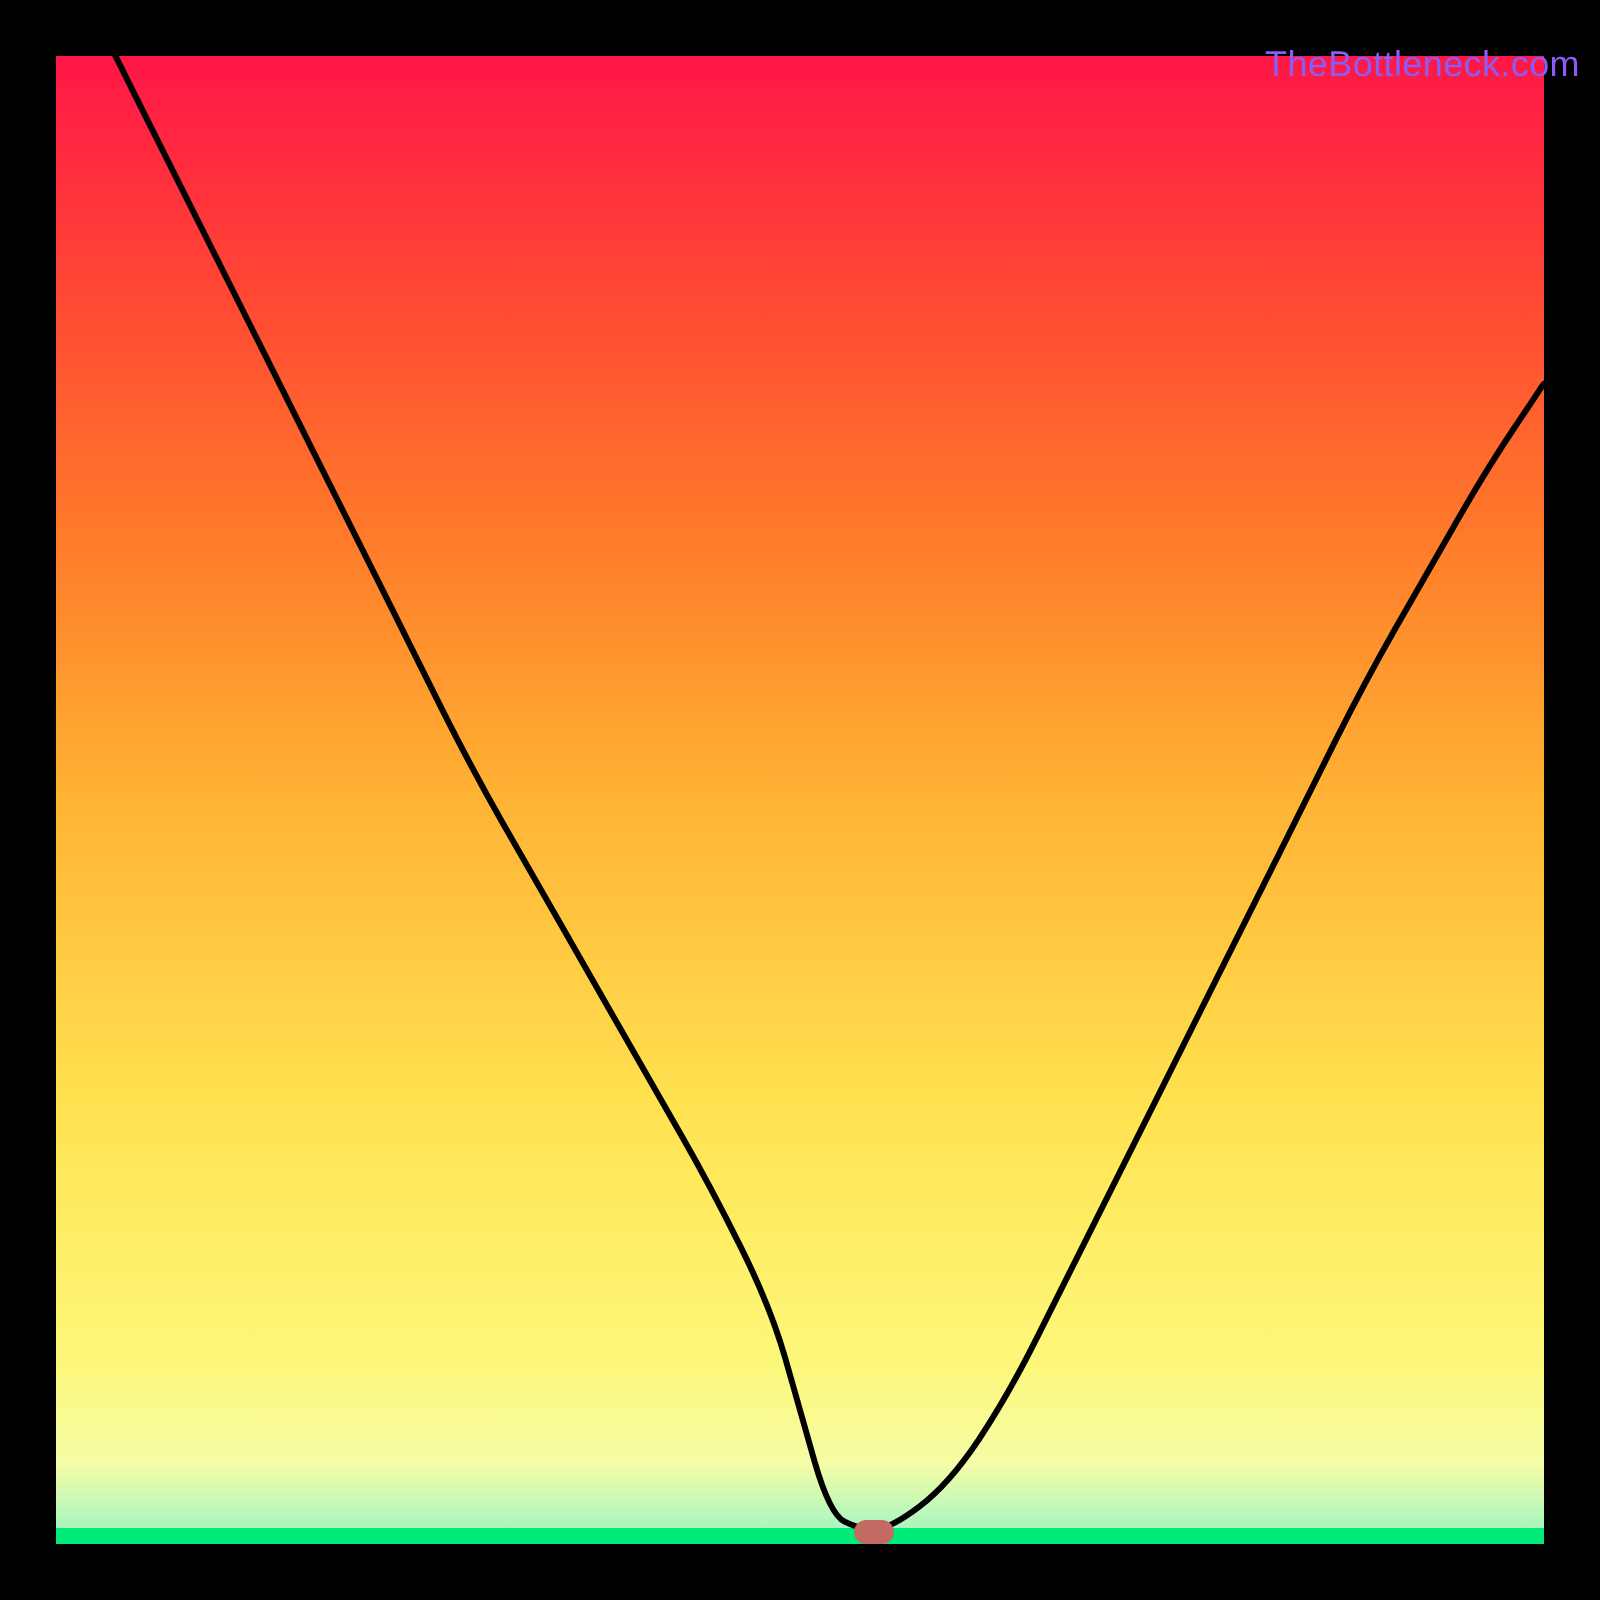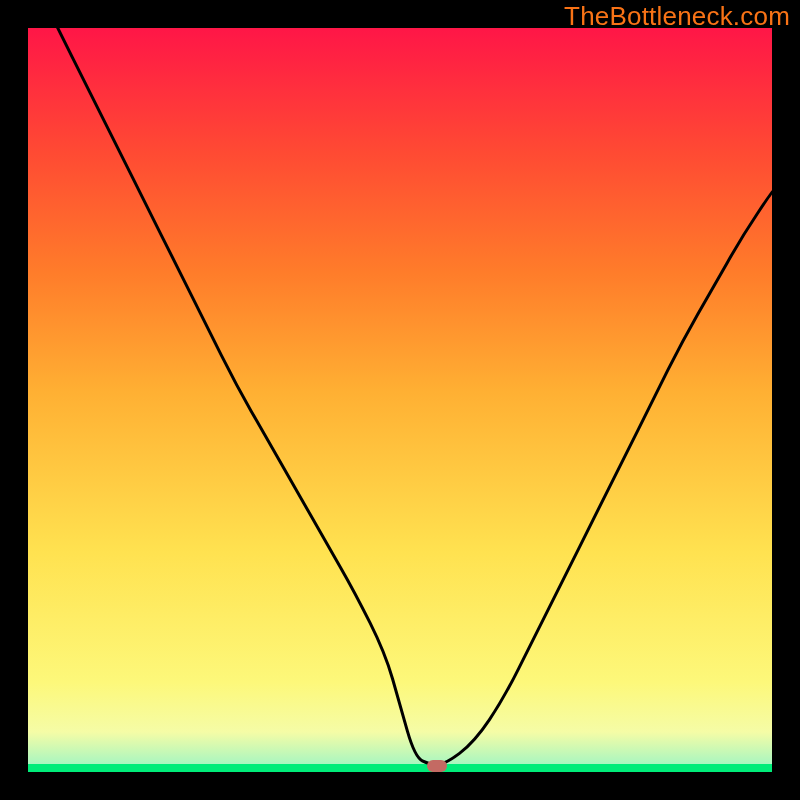--- a/index.html
+++ b/index.html
@@ -14,24 +14,24 @@
   .frame {
     position: absolute;
     left: 0;
     top: 0;
     width: 800px;
     height: 800px;
     background: #000;
   }
   .watermark {
     position: absolute;
-    top: 1px;
+    top: 22px;
     right: 10px;
-    color: #f97316;
-    font-size: 26px;
+    color: #8b5cf6;
+    font-size: 18px;
     font-weight: 500;
     letter-spacing: 0.2px;
     user-select: none;
     z-index: 10;
   }
   .plot-area {
     position: absolute;
     left: 28px;
     top: 28px;
     width: 744px;

